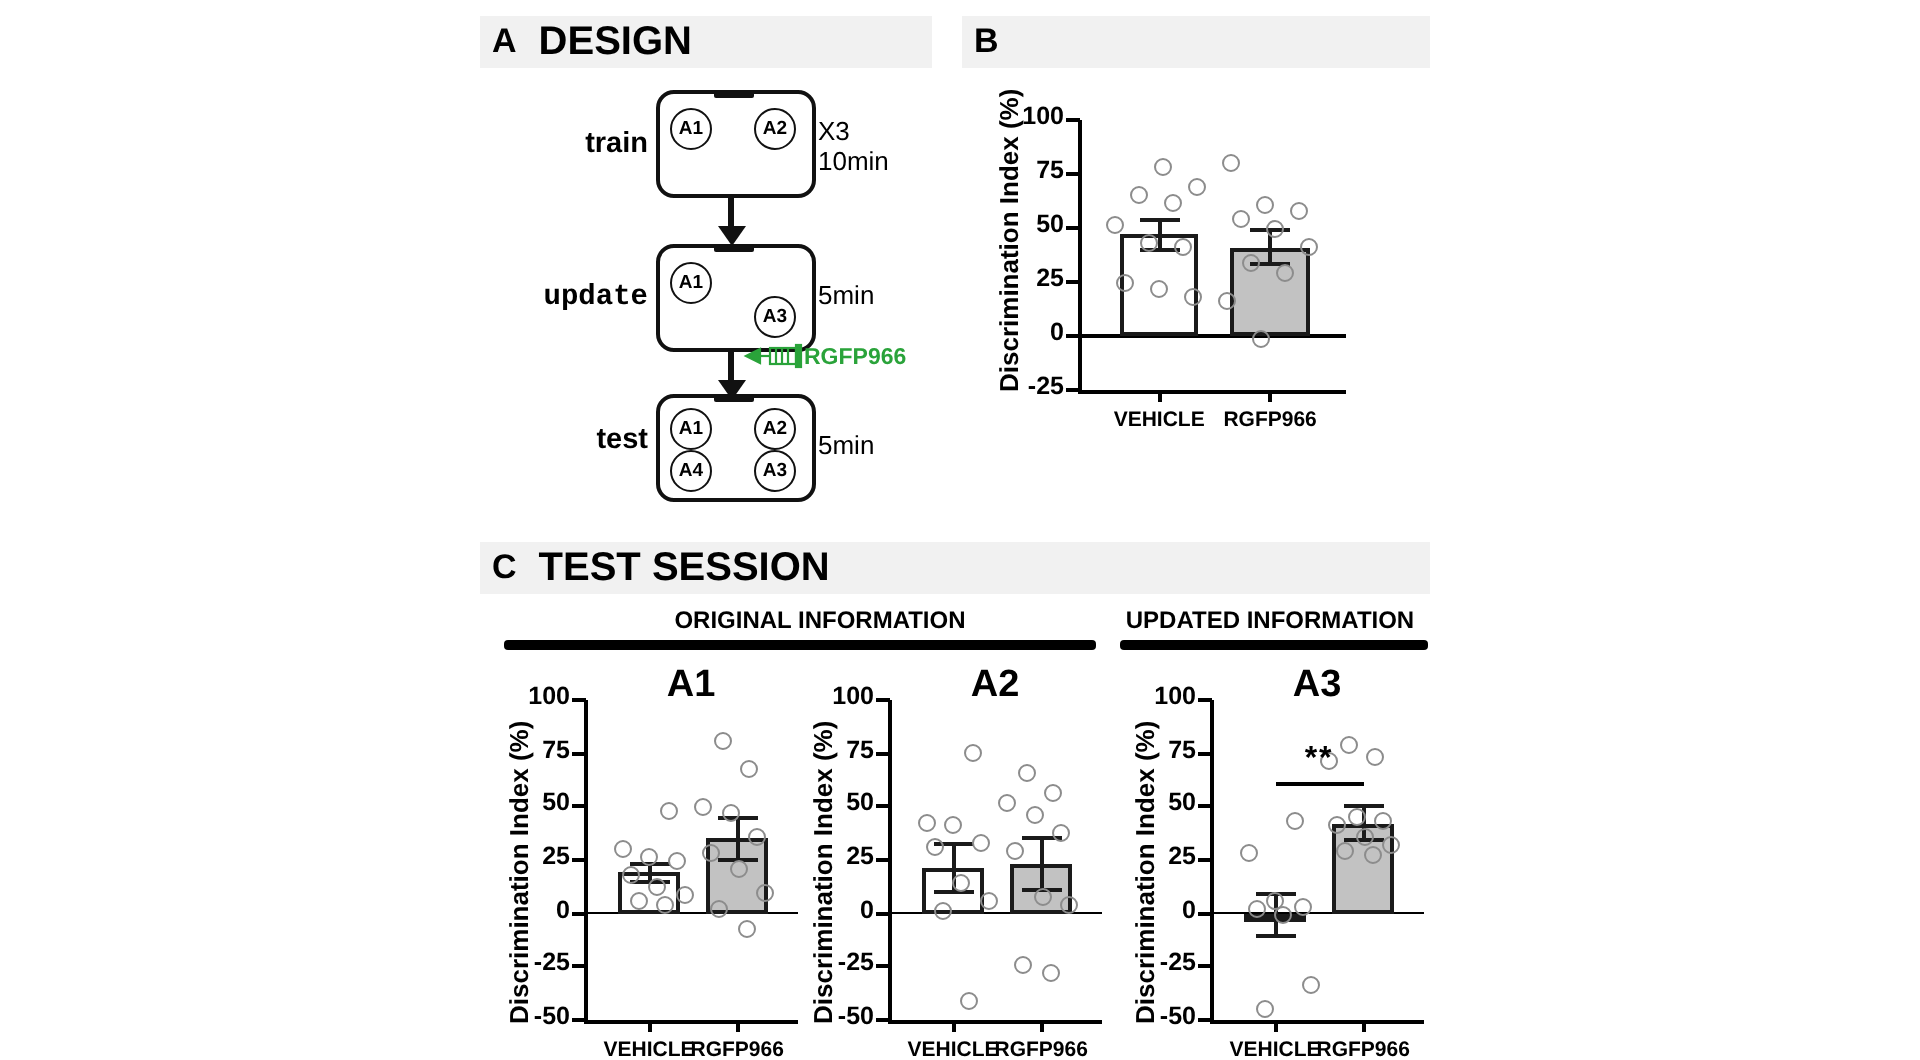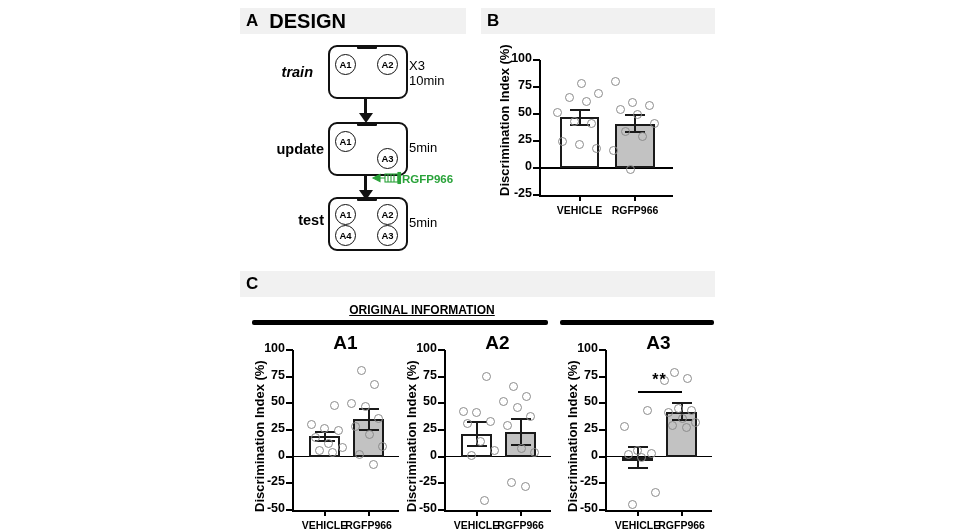--- a/index.html
+++ b/index.html
@@ -73,39 +73,40 @@
     <span class="hdr-letter">A</span>
     <span class="hdr-title">DESIGN</span>
   </div>
 
   <div class="hdr-band" style="left:481px;top:8px;width:234px;height:26px;">
     <span class="hdr-letter">B</span>
   </div>
 
   <div class="hdr-band" style="left:240px;top:271px;width:475px;height:26px;">
     <span class="hdr-letter">C</span>
+    <span class="hdr-title">TEST SESSION</span>
   </div>
 
   <div>
 
-    <div class="stage-label" style="left:247px;top:64px;width:66px;font-style:italic;">train</div>
+    <div class="stage-label" style="left:258px;top:64px;width:66px;">train</div>
     <div class="arena" style="left:328px;top:45px;width:76px;height:50px;">
       <div class="arena-cue" style="left:27px;top:-2px;width:20px;"></div>
       <div class="obj" style="left:5px;top:7px;">A1</div>
       <div class="obj" style="left:47px;top:7px;">A2</div>
     </div>
     <div class="side-note" style="left:409px;top:58px;">
       <div>X3</div>
       <div>10min</div>
     </div>
 
     <div class="arrow-stem" style="left:364px;top:98px;height:17px;"></div>
     <div class="arrow-head" style="left:358.5px;top:113px;"></div>
 
-    <div class="stage-label" style="left:248px;top:141px;width:76px;">update</div>
+    <div class="stage-label" style="left:248px;top:141px;width:76px;font-family:Liberation Mono, monospace;">update</div>
     <div class="arena" style="left:328px;top:122px;width:76px;height:50px;">
       <div class="arena-cue" style="left:27px;top:-2px;width:20px;"></div>
       <div class="obj" style="left:5px;top:7px;">A1</div>
       <div class="obj" style="left:47px;top:24px;">A3</div>
     </div>
     <div class="side-note" style="left:409px;top:140px;">
       <div>5min</div>
     </div>
 
     <div class="arrow-stem" style="left:364px;top:175px;height:17px;"></div>
@@ -130,23 +131,24 @@
       <div class="obj" style="left:5px;top:5px;">A1</div>
       <div class="obj" style="left:47px;top:5px;">A2</div>
       <div class="obj" style="left:5px;top:26px;">A4</div>
       <div class="obj" style="left:47px;top:26px;">A3</div>
     </div>
     <div class="side-note" style="left:409px;top:215px;">
       <div>5min</div>
     </div>
   </div>
 
-  <div class="sect-caption" style="left:272px;top:303px;width:300px;text-decoration:underline;">ORIGINAL INFORMATION</div>
+  <div class="sect-caption" style="left:260px;top:303px;width:300px;">ORIGINAL INFORMATION</div>
   <div class="sect-rule" style="left:252px;top:320px;width:296px;height:5px;"></div>
 
+  <div class="sect-caption" style="left:555px;top:303px;width:160px;">UPDATED INFORMATION</div>
   <div class="sect-rule" style="left:560px;top:320px;width:154px;height:5px;"></div>
 
   <div id="graphs">
       <div class="ylabel" style="left:497px;top:196px;">Discrimination Index (%)</div>
       <div class="graph" style="left:540px;top:60px;width:132px;height:135px;">
         <div class="axis-line" style="left:-1px;top:0px;width:2px;height:135px;"></div>
         <div class="axis-line" style="left:-1px;top:135px;width:134px;height:2px;"></div>
         <div class="tick" style="left:-7px;top:134px;width:7px;height:2px;"></div>
         <div class="ytick-label" style="left:-48px;top:126px;width:40px;">-25</div>
         <div class="tick" style="left:-7px;top:107px;width:7px;height:2px;"></div>

